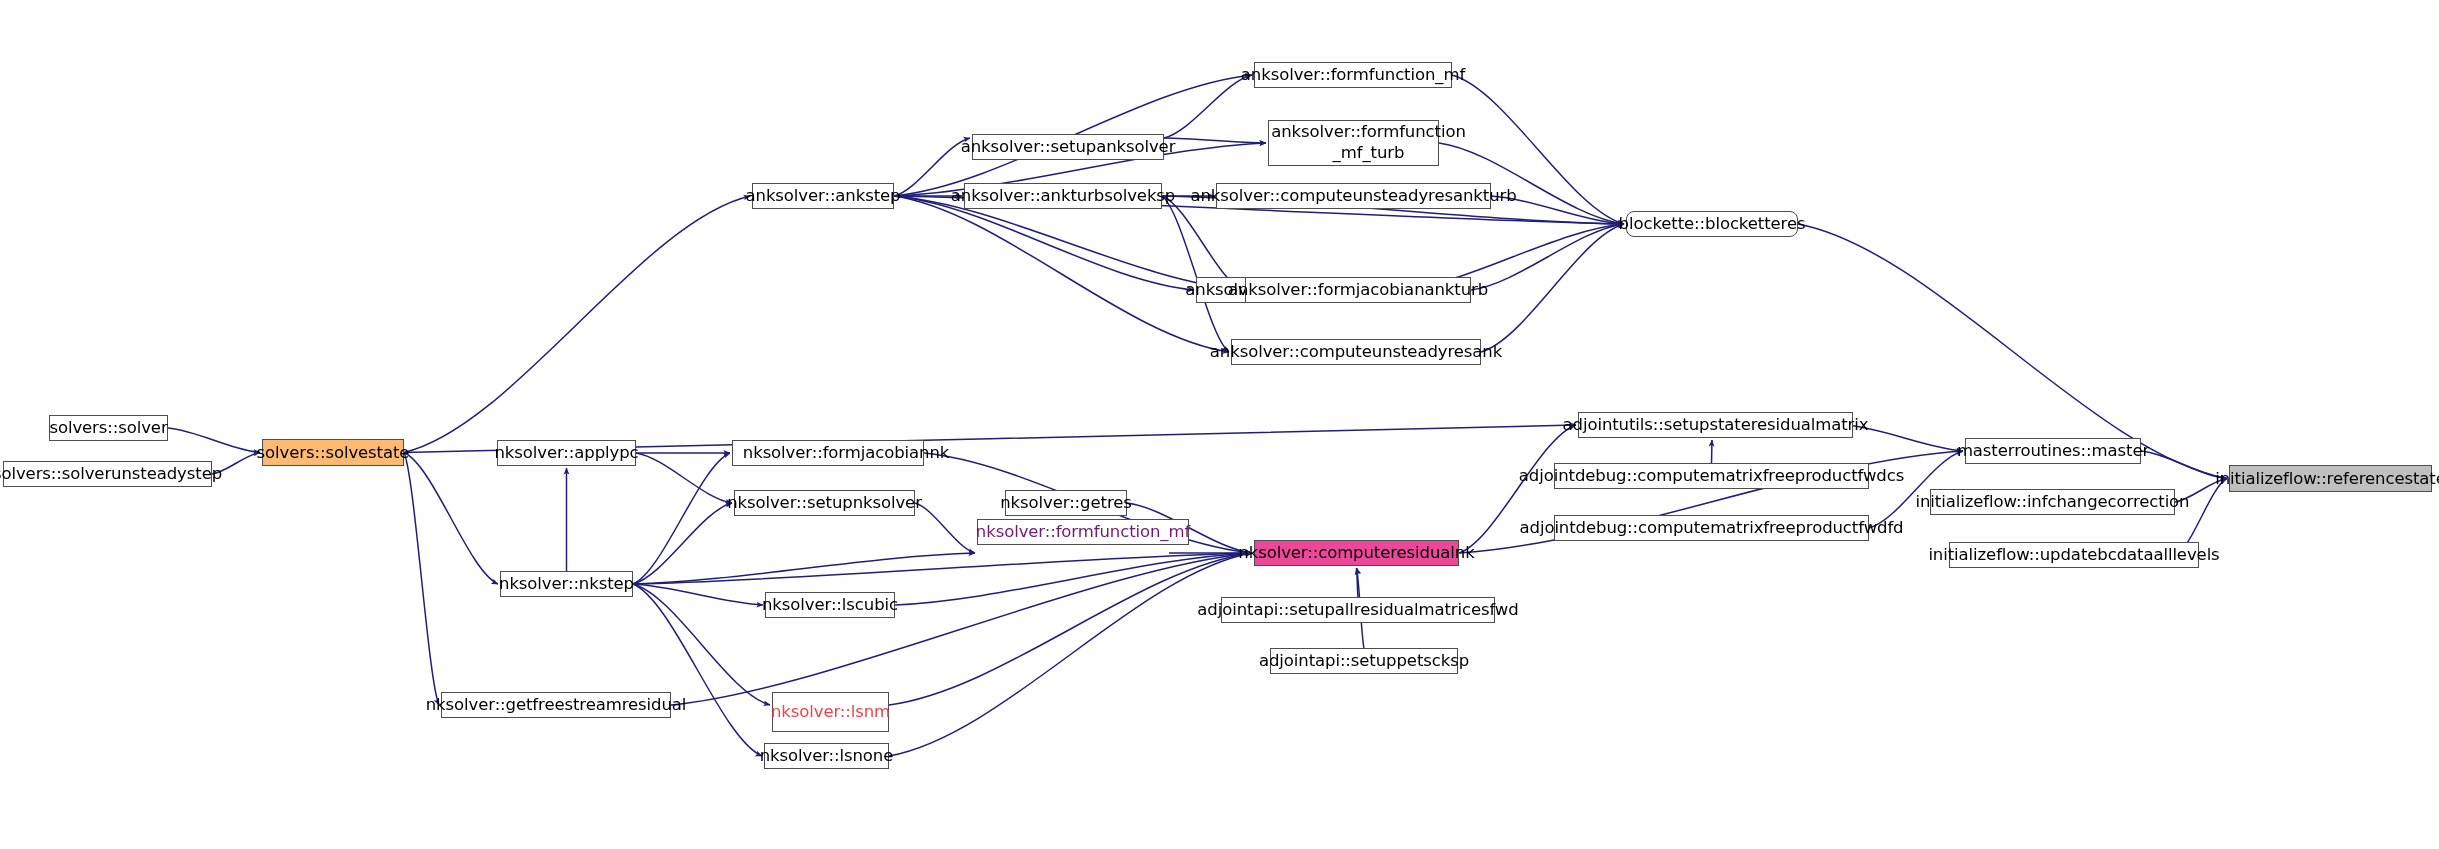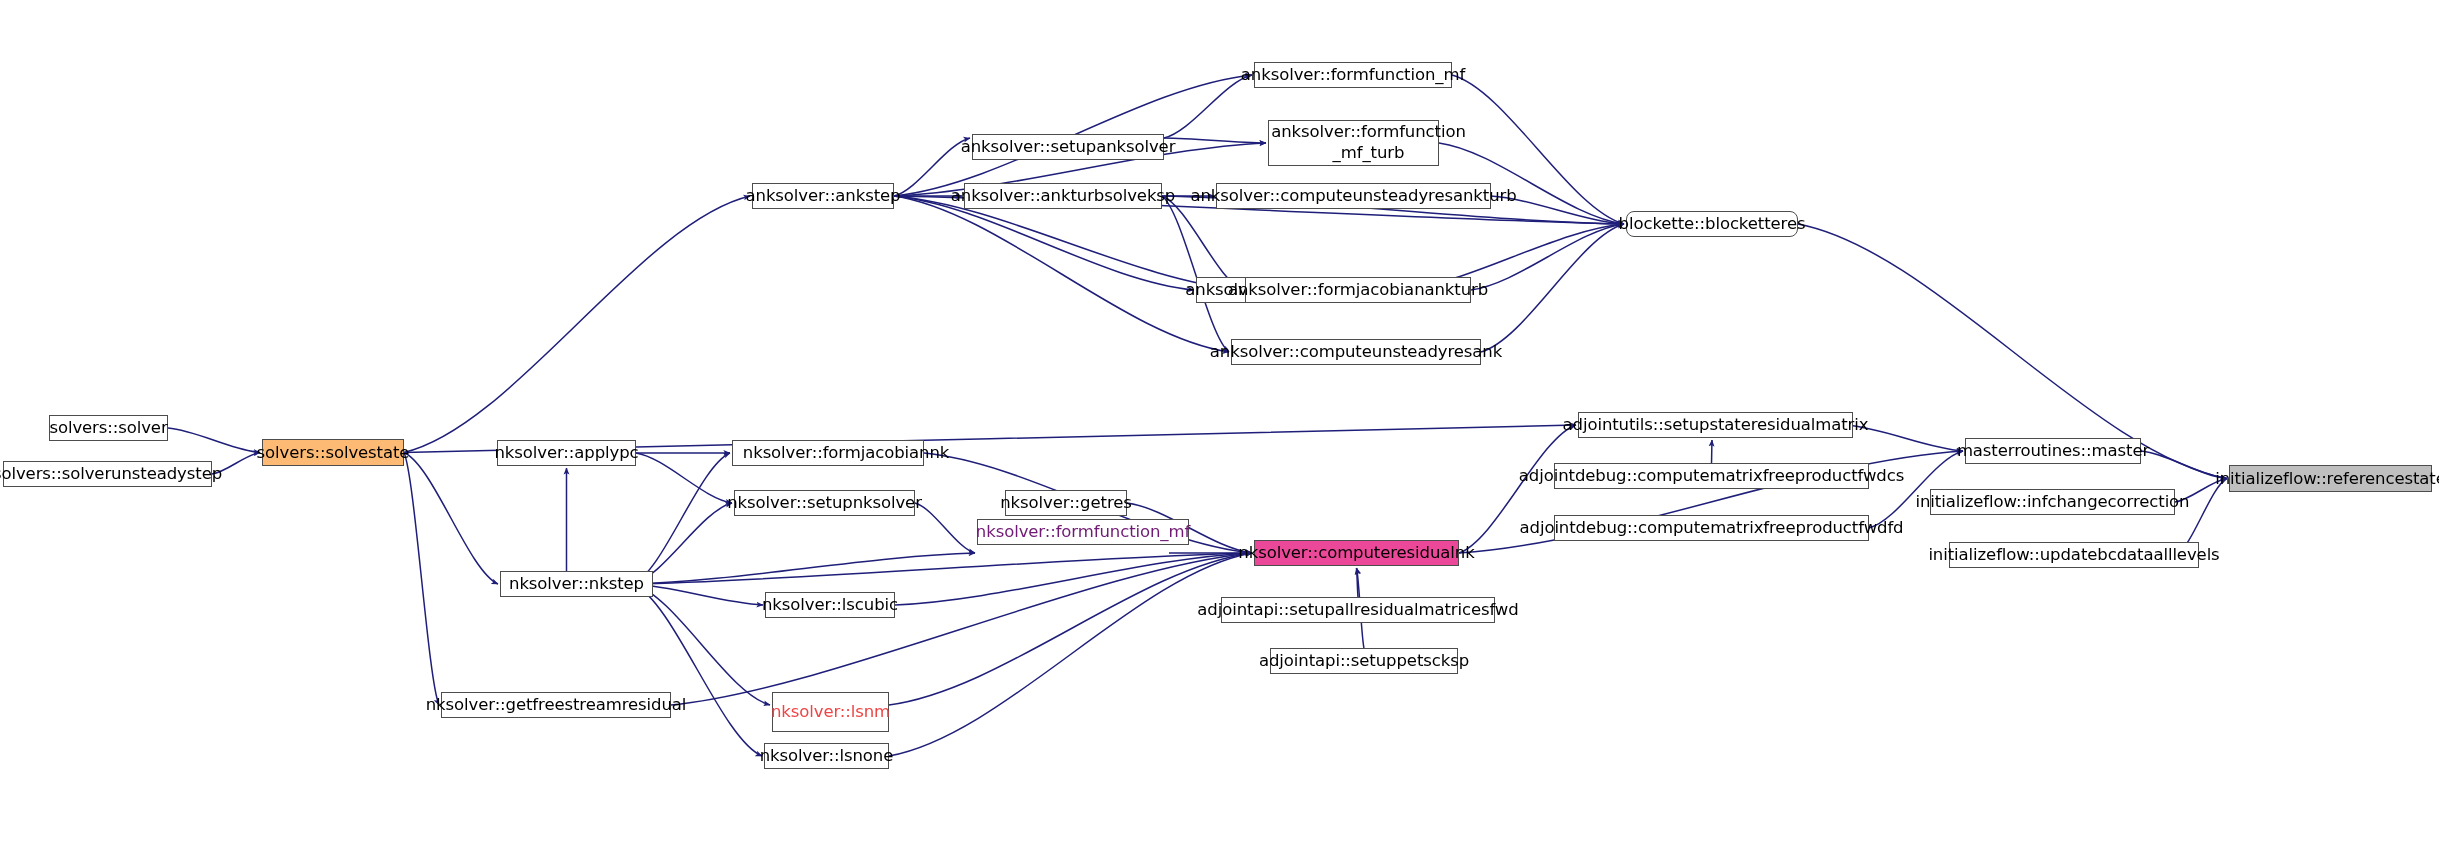--- a/index.html
+++ b/index.html
@@ -122,21 +122,21 @@
     <div class="gnode" style="left: 964px; top: 183px; width: 198px; height: 26px; border-color: rgb(77, 77, 77); color: rgb(0, 0, 0); background: rgb(255, 255, 255);">anksolver::ankturbsolveksp</div>
     <div class="gnode" style="left: 1254px; top: 62px; width: 198px; height: 26px; border-color: rgb(77, 77, 77); color: rgb(0, 0, 0); background: rgb(255, 255, 255);">anksolver::formfunction_mf</div>
     <div class="gnode twoline" style="left: 1268px; top: 120px; width: 171px; height: 46px; border-color: rgb(77, 77, 77); color: rgb(0, 0, 0); background: rgb(255, 255, 255);">anksolver::formfunction
 _mf_turb</div>
     <div class="gnode" style="left: 1216px; top: 183px; width: 275px; height: 26px; border-color: rgb(77, 77, 77); color: rgb(0, 0, 0); background: rgb(255, 255, 255);">anksolver::computeunsteadyresankturb</div>
     <div class="gnode" style="left: 1196px; top: 277px; width: 205px; height: 26px; border-color: rgb(77, 77, 77); color: rgb(0, 0, 0); background: rgb(255, 255, 255);">anksolver::formjacobianank</div>
     <div class="gnode" style="left: 1245px; top: 277px; width: 226px; height: 26px; border-color: rgb(77, 77, 77); color: rgb(0, 0, 0); background: rgb(255, 255, 255);">anksolver::formjacobianankturb</div>
     <div class="gnode" style="left: 1231px; top: 339px; width: 250px; height: 26px; border-color: rgb(77, 77, 77); color: rgb(0, 0, 0); background: rgb(255, 255, 255);">anksolver::computeunsteadyresank</div>
     <div class="gnode" style="left: 1626px; top: 211px; width: 172px; height: 26px; border-color: rgb(77, 77, 77); color: rgb(0, 0, 0); background: rgb(255, 255, 255); border-radius: 8px;">blockette::blocketteres</div>
     <div class="gnode" style="left: 497px; top: 440px; width: 139px; height: 26px; border-color: rgb(77, 77, 77); color: rgb(0, 0, 0); background: rgb(255, 255, 255);">nksolver::applypc</div>
-    <div class="gnode" style="left: 500px; top: 571px; width: 153px; height: 26px; border-color: rgb(77, 77, 77); color: rgb(0, 0, 0); background: rgb(255, 255, 255);">nksolver::nkstep</div>
+    <div class="gnode" style="left: 500px; top: 571px; width: 133px; height: 26px; border-color: rgb(77, 77, 77); color: rgb(0, 0, 0); background: rgb(255, 255, 255);">nksolver::nkstep</div>
     <div class="gnode" style="left: 732px; top: 440px; width: 192px; height: 26px; border-color: rgb(77, 77, 77); color: rgb(0, 0, 0); background: rgb(255, 255, 255); padding-left: 36px;">nksolver::formjacobiannk</div>
     <div class="gnode" style="left: 734px; top: 490px; width: 181px; height: 26px; border-color: rgb(77, 77, 77); color: rgb(0, 0, 0); background: rgb(255, 255, 255);">nksolver::setupnksolver</div>
     <div class="gnode" style="left: 765px; top: 592px; width: 130px; height: 26px; border-color: rgb(77, 77, 77); color: rgb(0, 0, 0); background: rgb(255, 255, 255);">nksolver::lscubic</div>
     <div class="gnode" style="left: 772px; top: 692px; width: 117px; height: 40px; border-color: rgb(77, 77, 77); color: #ef4444; background: rgb(255, 255, 255);">nksolver::lsnm</div>
     <div class="gnode" style="left: 764px; top: 743px; width: 125px; height: 26px; border-color: rgb(77, 77, 77); color: rgb(0, 0, 0); background: rgb(255, 255, 255);">nksolver::lsnone</div>
     <div class="gnode" style="left: 441px; top: 692px; width: 230px; height: 26px; border-color: rgb(77, 77, 77); color: rgb(0, 0, 0); background: rgb(255, 255, 255);">nksolver::getfreestreamresidual</div>
     <div class="gnode" style="left: 1005px; top: 490px; width: 122px; height: 26px; border-color: rgb(77, 77, 77); color: rgb(0, 0, 0); background: rgb(255, 255, 255);">nksolver::getres</div>
     <div class="gnode" style="left: 977px; top: 519px; width: 212px; height: 26px; border-color: rgb(77, 77, 77); color: #701a75; background: rgb(255, 255, 255);">nksolver::formfunction_mf</div>
     <div class="gnode" style="left: 1254px; top: 540px; width: 205px; height: 26px; border-color: rgb(77, 77, 77); color: rgb(0, 0, 0); background: #ec4899;">nksolver::computeresidualnk</div>
     <div class="gnode" style="left: 1221px; top: 597px; width: 274px; height: 26px; border-color: rgb(77, 77, 77); color: rgb(0, 0, 0); background: rgb(255, 255, 255);">adjointapi::setupallresidualmatricesfwd</div>

